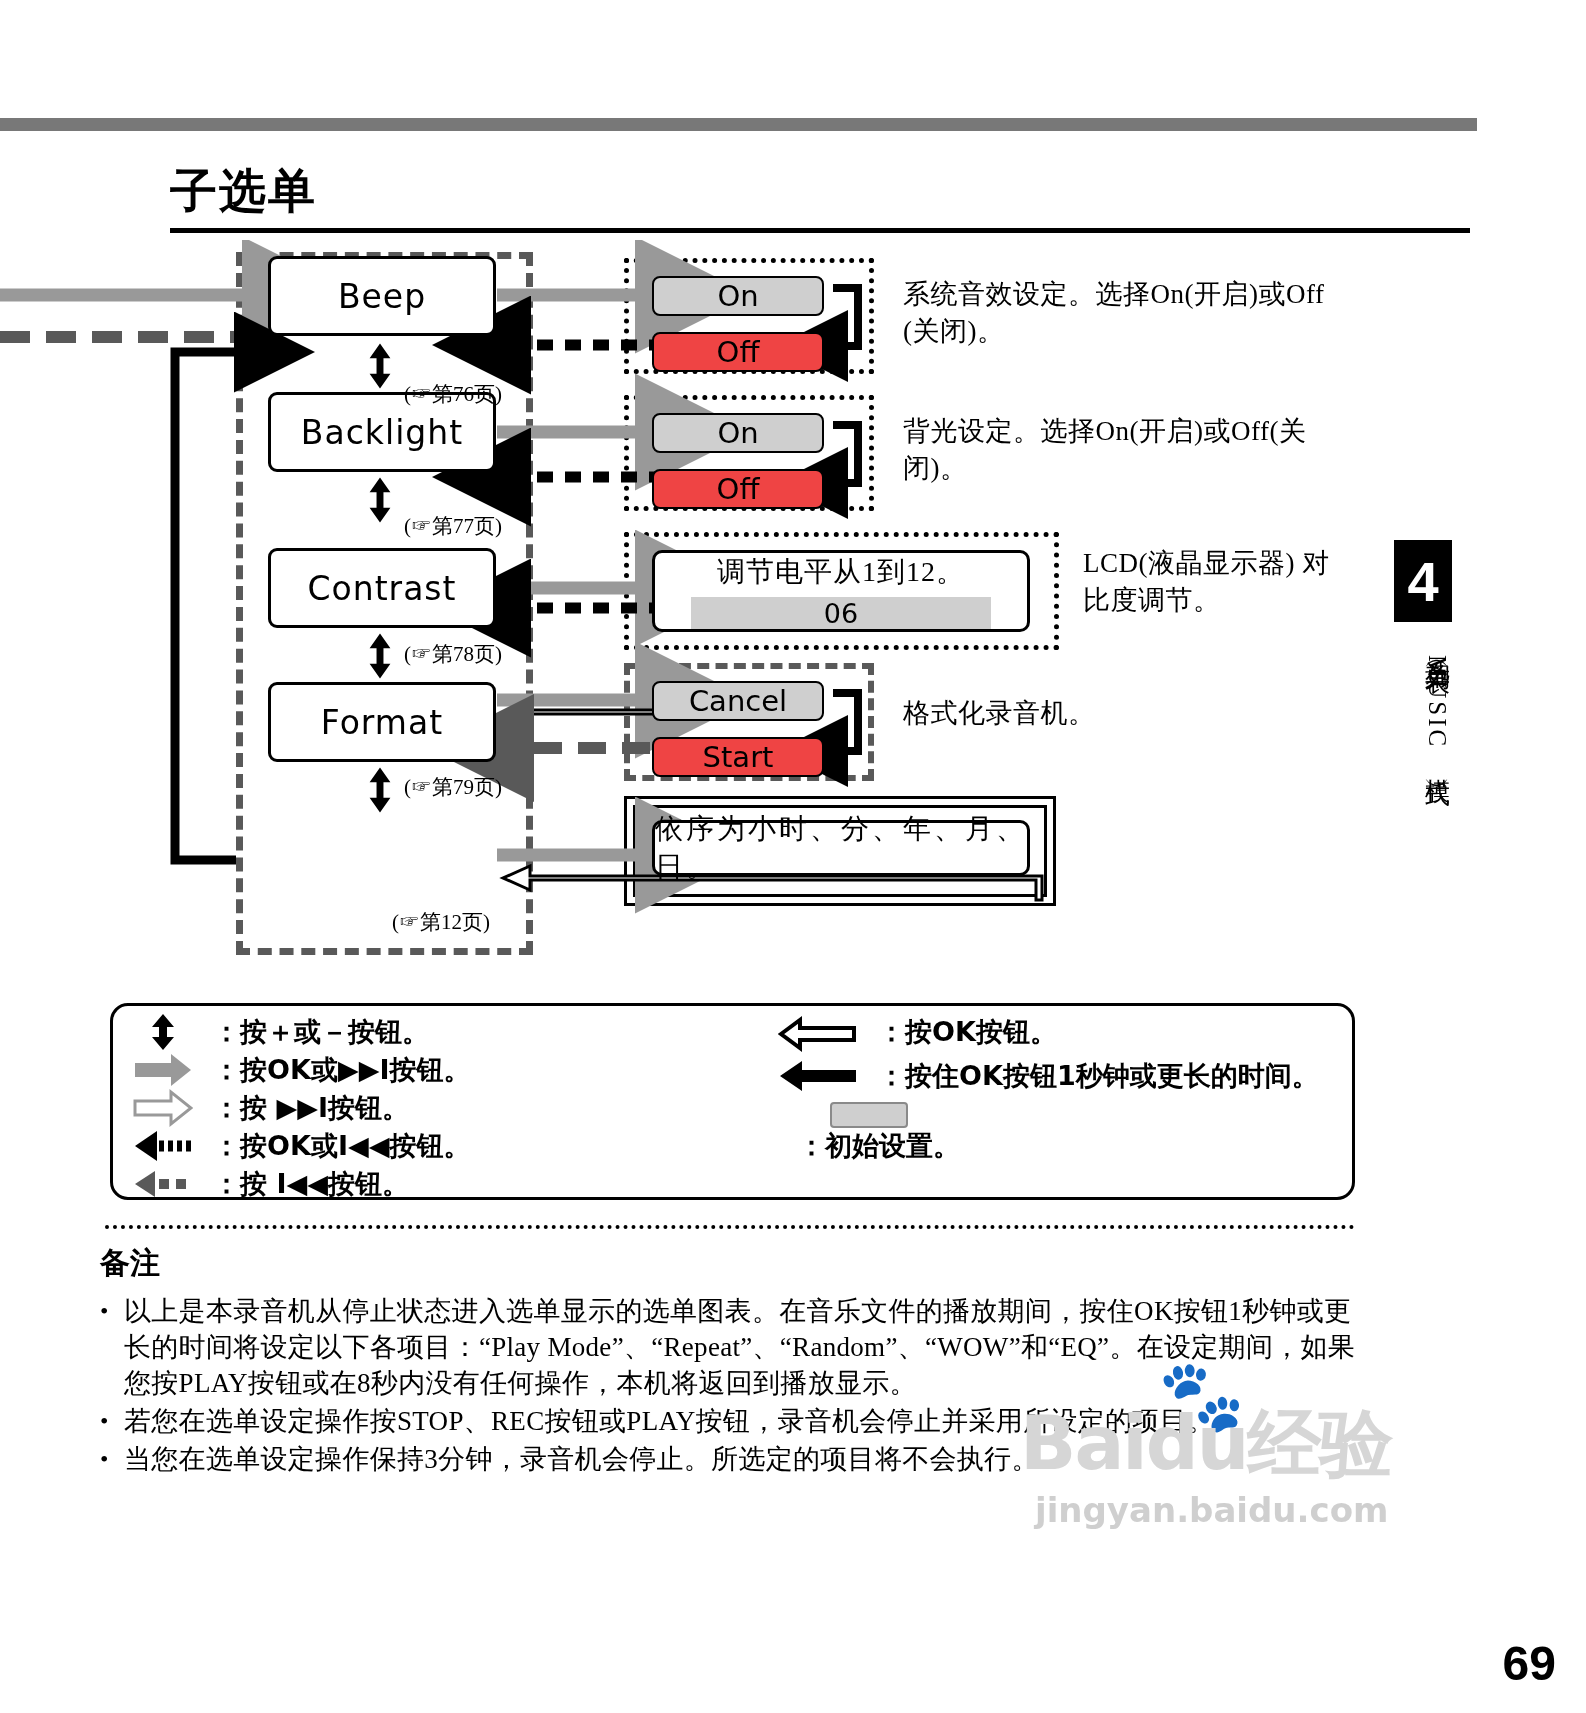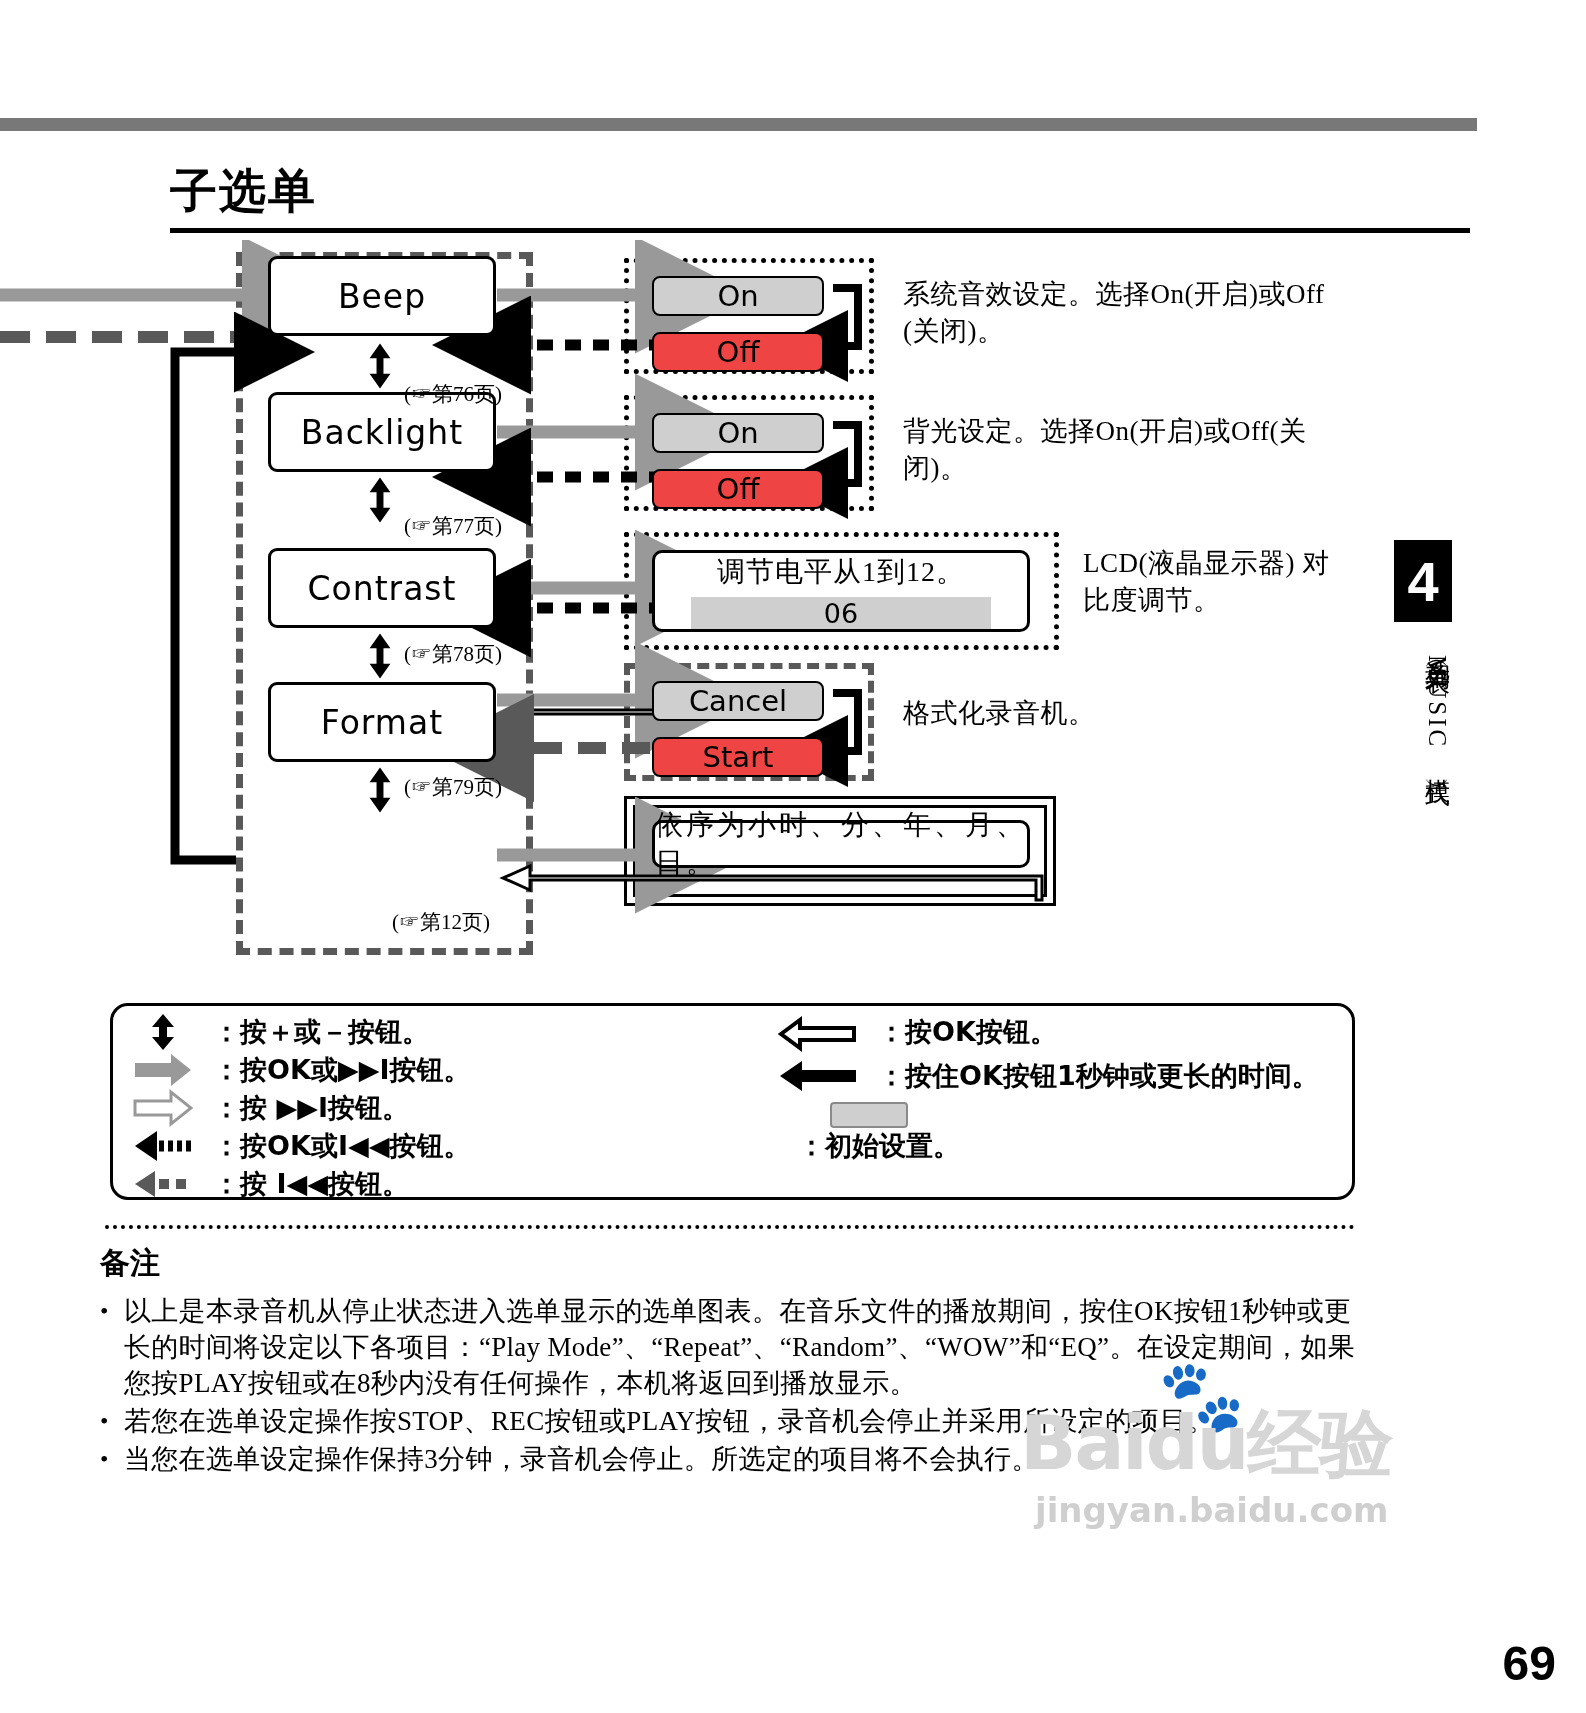--- a/index.html
+++ b/index.html
@@ -321,21 +321,21 @@
   <div class="opt-pill sel" style="left:652px; top:441px;">
     <span>Cancel</span>
   </div>
   <div class="opt-pill" style="left:652px; top:497px;">
     <span>Start</span>
   </div>
   <div class="desc" style="left:903px; top:455px; width:300px;">格式化录音机。</div>
 
   <div class="opt-frame" style="left:624px; top:556px; width:432px; height:110px; border:3px solid #000;"></div>
   <div class="opt-frame" style="left:633px; top:565px; width:414px; height:92px; border:3px solid #000;"></div>
-  <div class="lcd-box" style="left:652px; top:580px; width:378px; height:48px;">
+  <div class="lcd-box" style="left:652px; top:580px; width:378px; height:56px;">
     <div class="lcd-text">依序为小时、分、年、月、日。</div>
   </div>
 </div>
 
 <div id="legend" style="top:1003px; height:197px;">
 
   <div class="leg-row" style="left:20px; top:6px;">
     <svg width="60" height="40" viewBox="0 0 60 40">
       <polygon points="30,2 41,15 34,15 34,25 41,25 30,38 19,25 26,25 26,15 19,15" fill="#000"></polygon>
     </svg>

